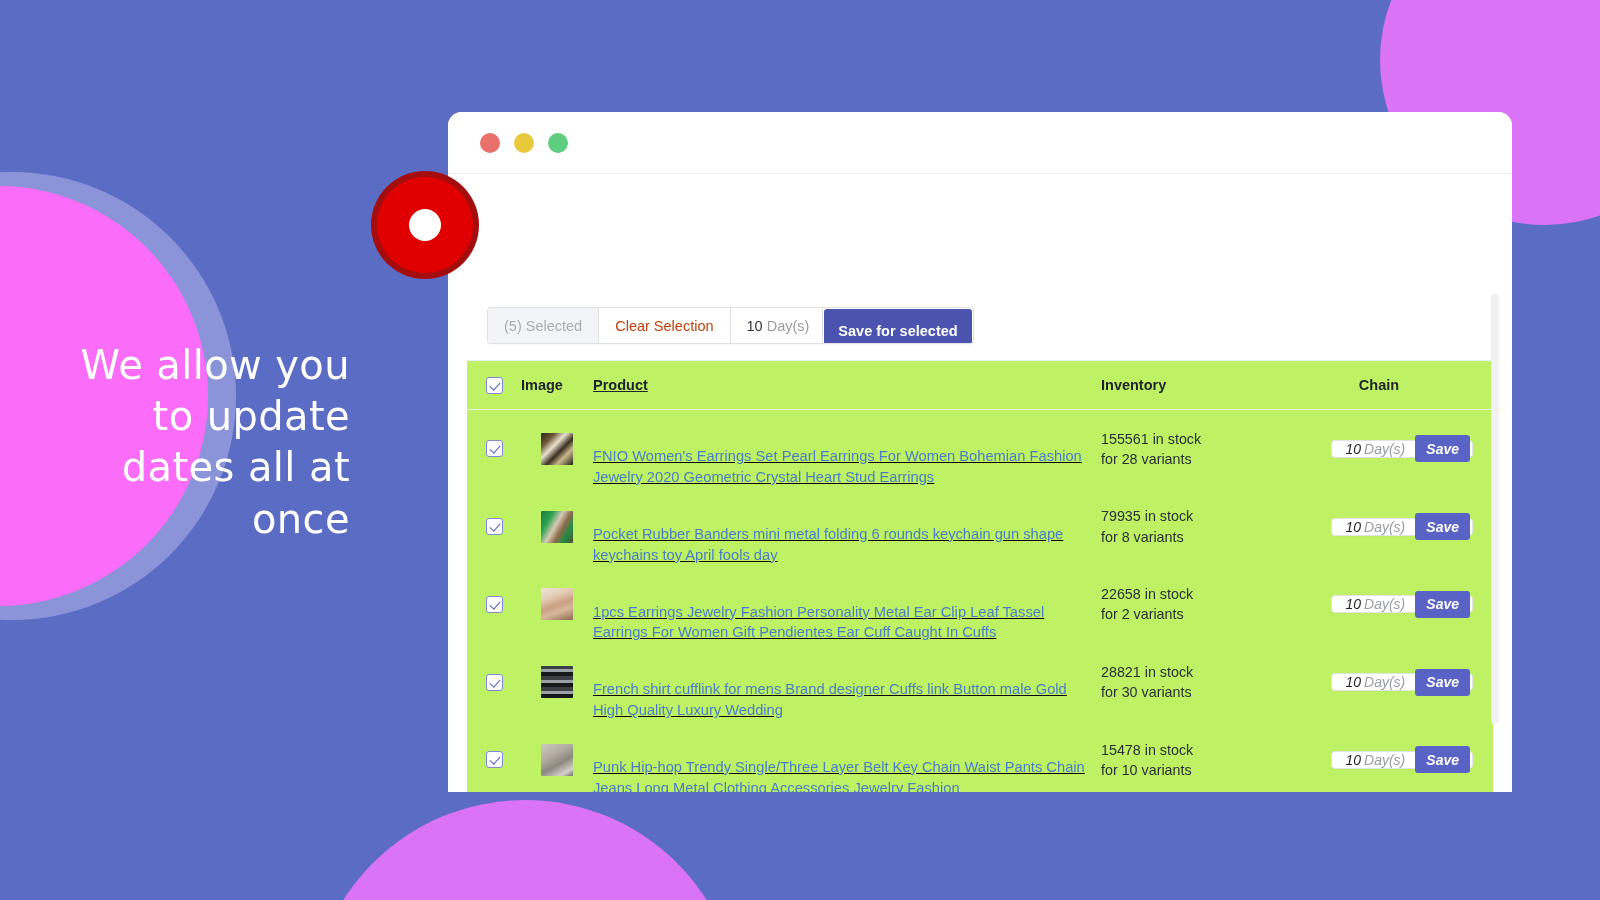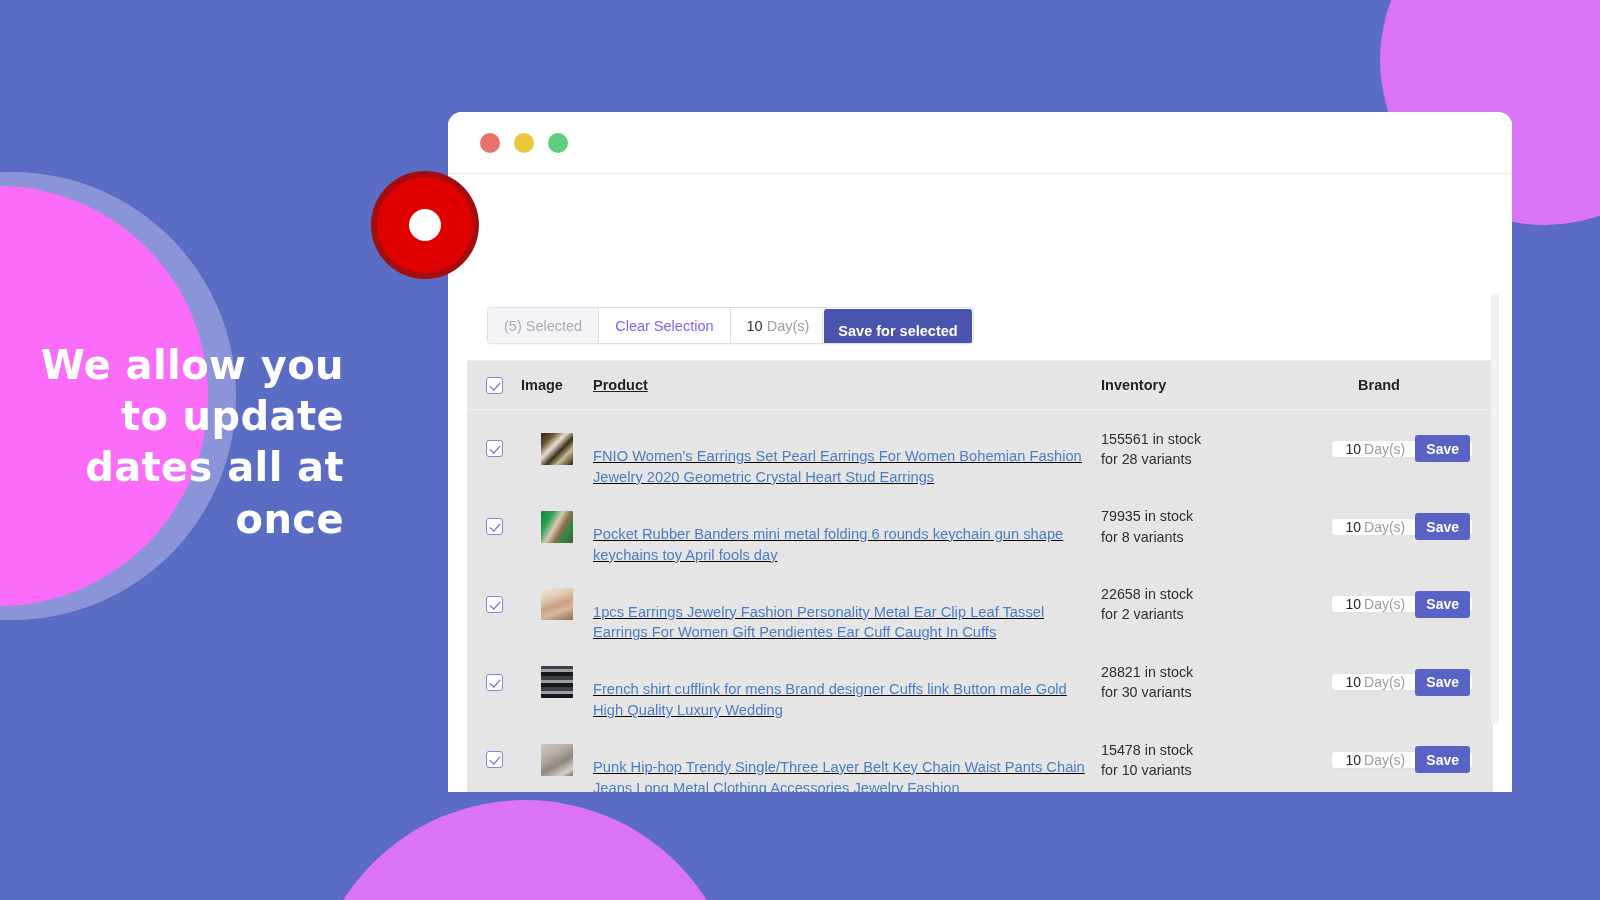--- a/index.html
+++ b/index.html
@@ -39,28 +39,28 @@
   }
   #deco-pink-circle {
     width: 420px; height: 420px;
     left: -212px; top: 186px;
     background: #fb6cf8;
   }
 
   
   #promo-text {
     position: absolute;
-    left: 4px;
+    left: 10px;
     top: 340px;
     width: 340px;
     text-align: right;
     color: #ffffff;
     font-size: 40px;
     line-height: 1.28;
-    font-weight: 700;
+    font-weight: 400;
     letter-spacing: 0.4px;
     font-family: "DejaVu Sans", sans-serif;
     white-space: pre-line;
   }
 
   
   #browser-window {
     position: absolute;
     left: 448px;
     top: 112px;
@@ -103,21 +103,21 @@
     background: #fff;
     box-shadow: 0 1px 1px rgba(0,0,0,.03);
     height: 37px;
   }
   .tb-cell {
     display: flex; align-items: center; justify-content: center;
     font-size: 14.5px;
     padding: 0 16px;
     border-right: 1px solid #dfe0e3;
     background: #fff;
-    color: #8b5cf6;
+    color: #c2410c;
     white-space: nowrap;
   }
   #tb-selected-count { background: #f3f4f7; color: #a9abb3; }
   #tb-days-field { color: #30333a; padding-right: 13px; }
   #tb-days-field .days-unit { color: #9a9ca3; margin-left: 4px; }
   #tb-save-selected {
     border-right: none;
     background: #4a53ae;
     color: #ffffff;
     font-weight: 700;
@@ -129,21 +129,21 @@
   }
 
   
   #product-table {
     position: absolute;
     left: 19px;
     top: 186px;
     width: 1026px;
     border-top: 1px solid #eceff3;
     border-bottom: 6px solid #b91c1c;
-    background: #e5e5e5;
+    background: #bef264;
   }
   .row {
     display: flex;
     align-items: flex-start;
     padding: 0 0 0 0;
   }
   #table-header {
     height: 49px;
     align-items: center;
     border-bottom: 1px solid #eceff3;
@@ -214,20 +214,21 @@
   
   .action-group {
     display: flex;
     align-items: center;
     border: 1px solid #e1e2e5;
     border-radius: 4px;
     background: #fff;
     height: 18px;
     padding: 0;
     box-shadow: 0 1px 1px rgba(0,0,0,.02);
+    font-style: italic;
   }
   .action-days {
     font-size: 14px;
     color: #24272d;
     padding: 0 10px 0 13px;
     white-space: nowrap;
   }
   .action-days .days-unit { color: #9a9ca3; margin-left: 3px; }
   .action-save {
     background: #5963c6;
@@ -322,21 +323,21 @@
 
       <div id="product-table">
 
         <div class="row" id="table-header">
           <div class="cell c-check">
             <div class="checkbox"></div>
           </div>
           <div class="cell c-image">Image</div>
           <div class="cell c-product">Product</div>
           <div class="cell c-inventory">Inventory</div>
-          <div class="cell c-action">Brand</div>
+          <div class="cell c-action">Chain</div>
         </div>
 
         <div id="table-body">
             <div class="row product-row">
               <div class="cell c-check">
                 <div class="checkbox"></div>
               </div>
               <div class="cell c-image">
                 <div class="thumb thumb-1"></div>
               </div>

